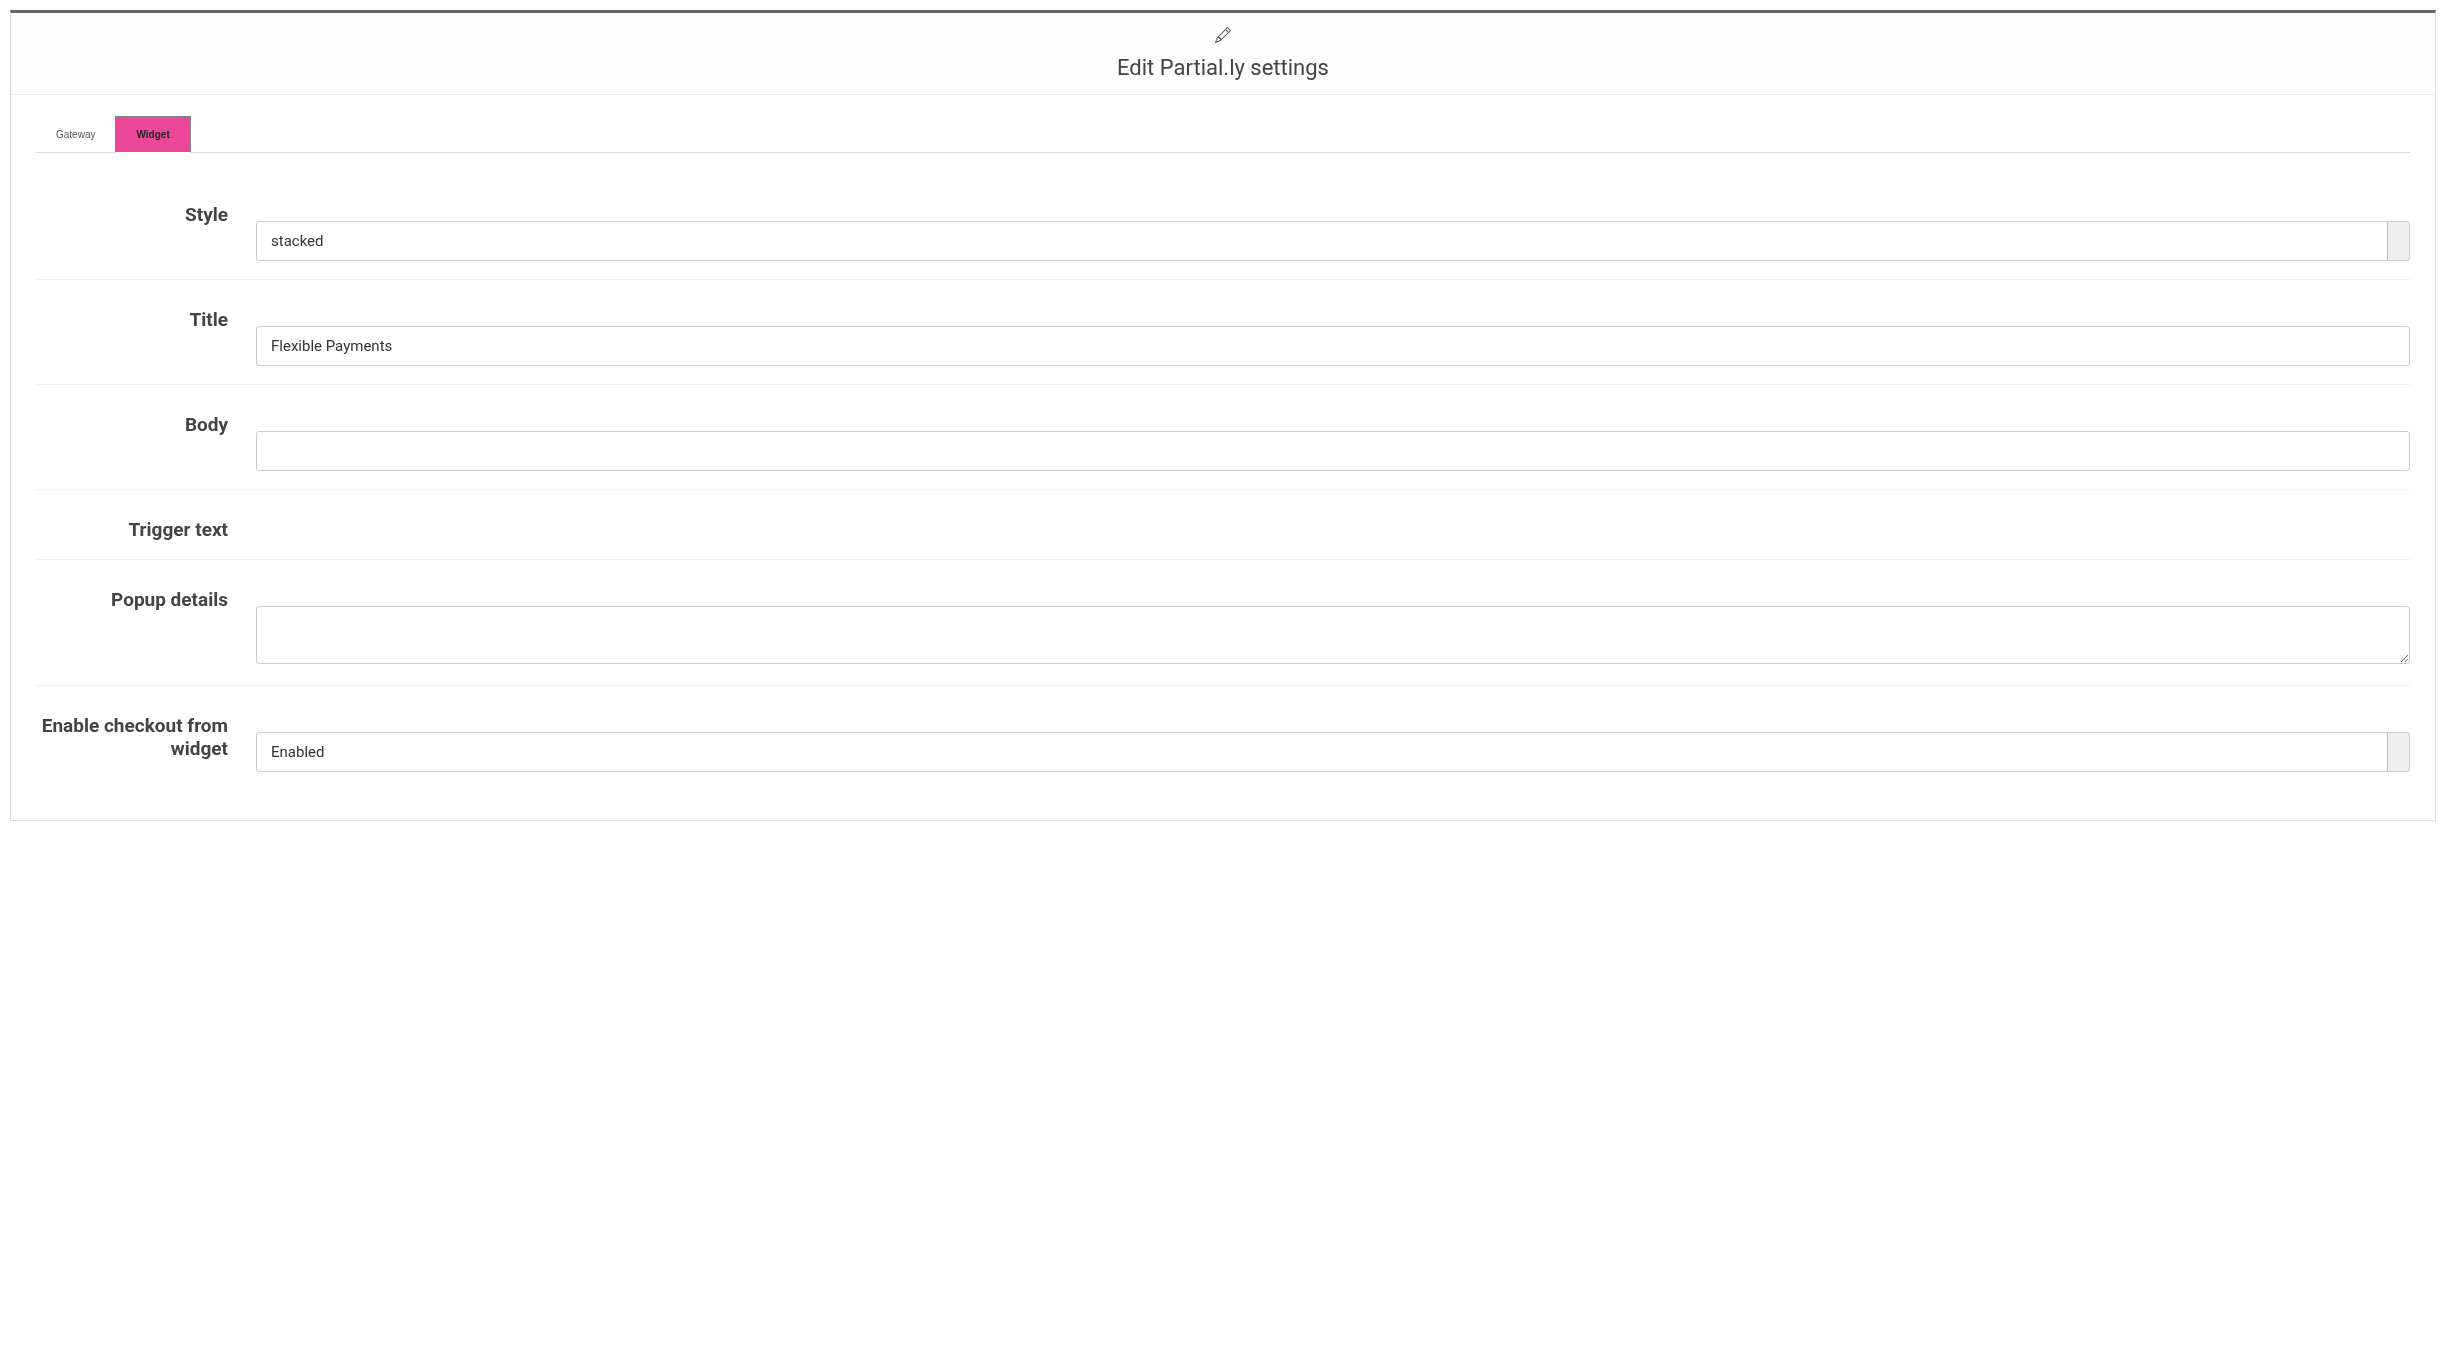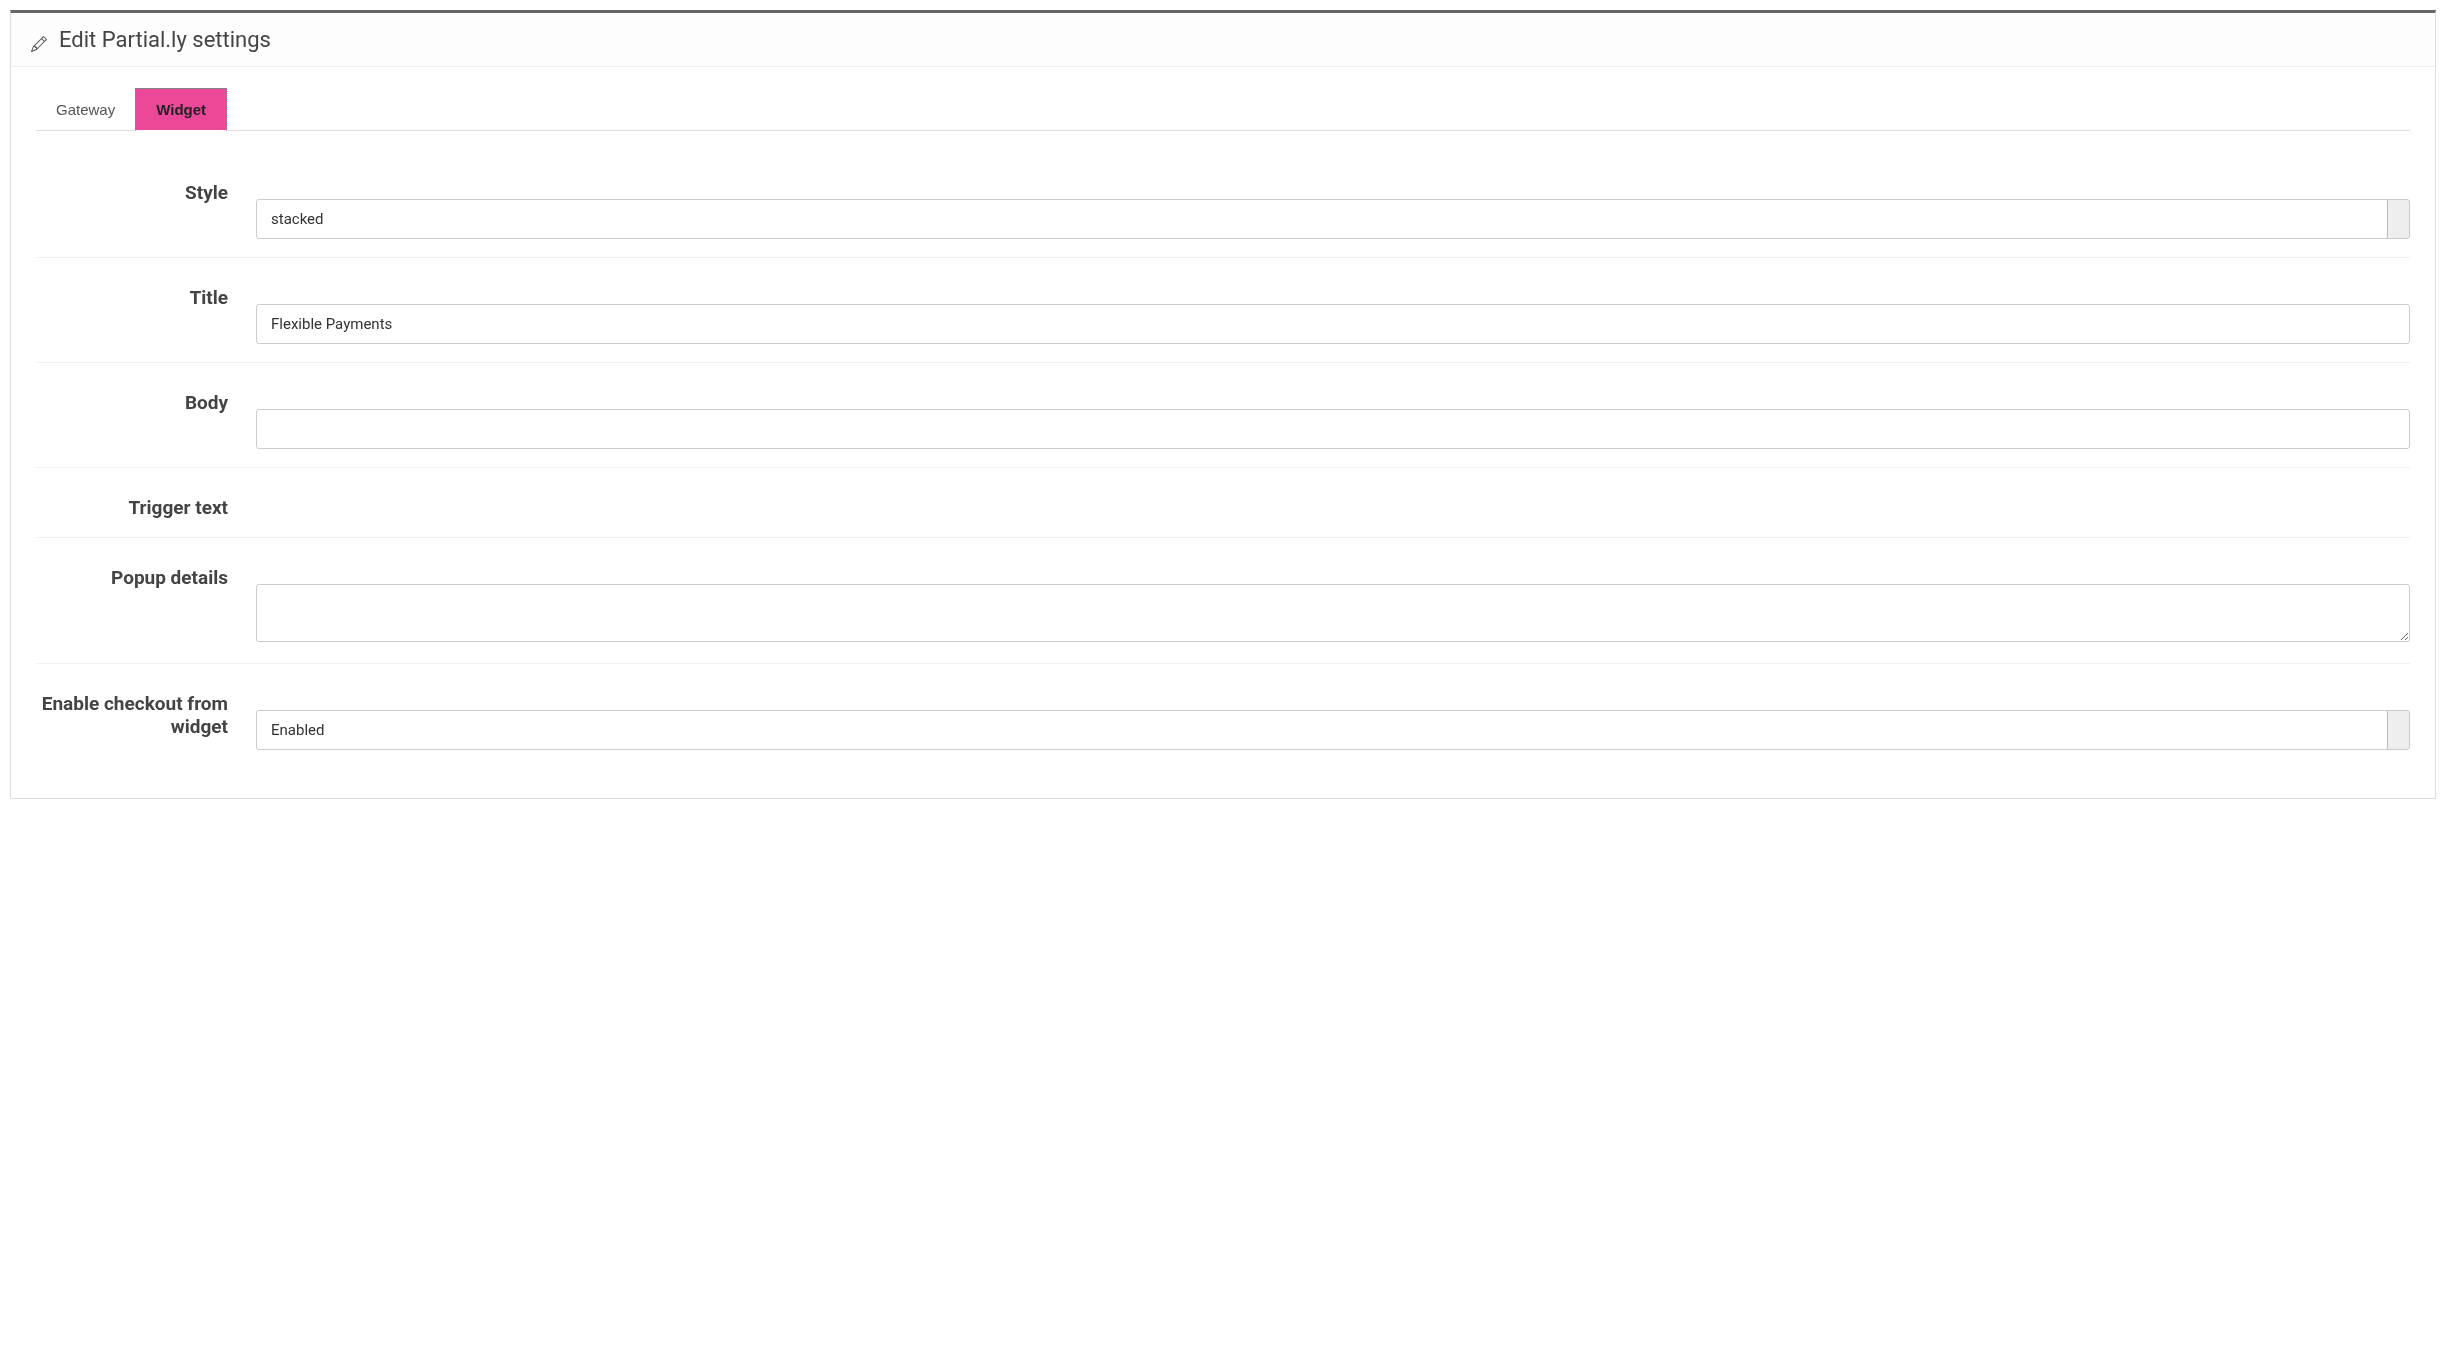--- a/index.html
+++ b/index.html
@@ -17,22 +17,23 @@
       margin: 10px;
       border: 1px solid #ddd;
       border-top: 3px solid #666;
       background: #fff;
     }
     .panel-header {
       padding: 14px 20px;
       border-bottom: 1px solid #eee;
       background: #fdfdfd;
       display: flex;
-      align-items: flex-end;
+      align-items: center;
       gap: 12px;
+      flex-direction: column;
     }
     .panel-header .icon {
       color: #555;
       display: inline-flex;
     }
     .panel-header h1 {
       font-size: 22px;
       font-weight: 400;
       color: #444;
     }
@@ -44,21 +45,21 @@
       border-bottom: 1px solid #ddd;
       margin-bottom: 22px;
       gap: 0;
     }
     .tab {
       padding: 12px 20px;
       color: #555;
       cursor: pointer;
       background: transparent;
       border: none;
-      font-size: 15px;
+      font-size: 10px;
       position: relative;
       bottom: -1px;
     }
     .tab.active {
       font-weight: 700;
       color: #222;
       border: 1px dotted #888;
       border-bottom: 1px solid #fff;
       background: #ec4899;
     }

